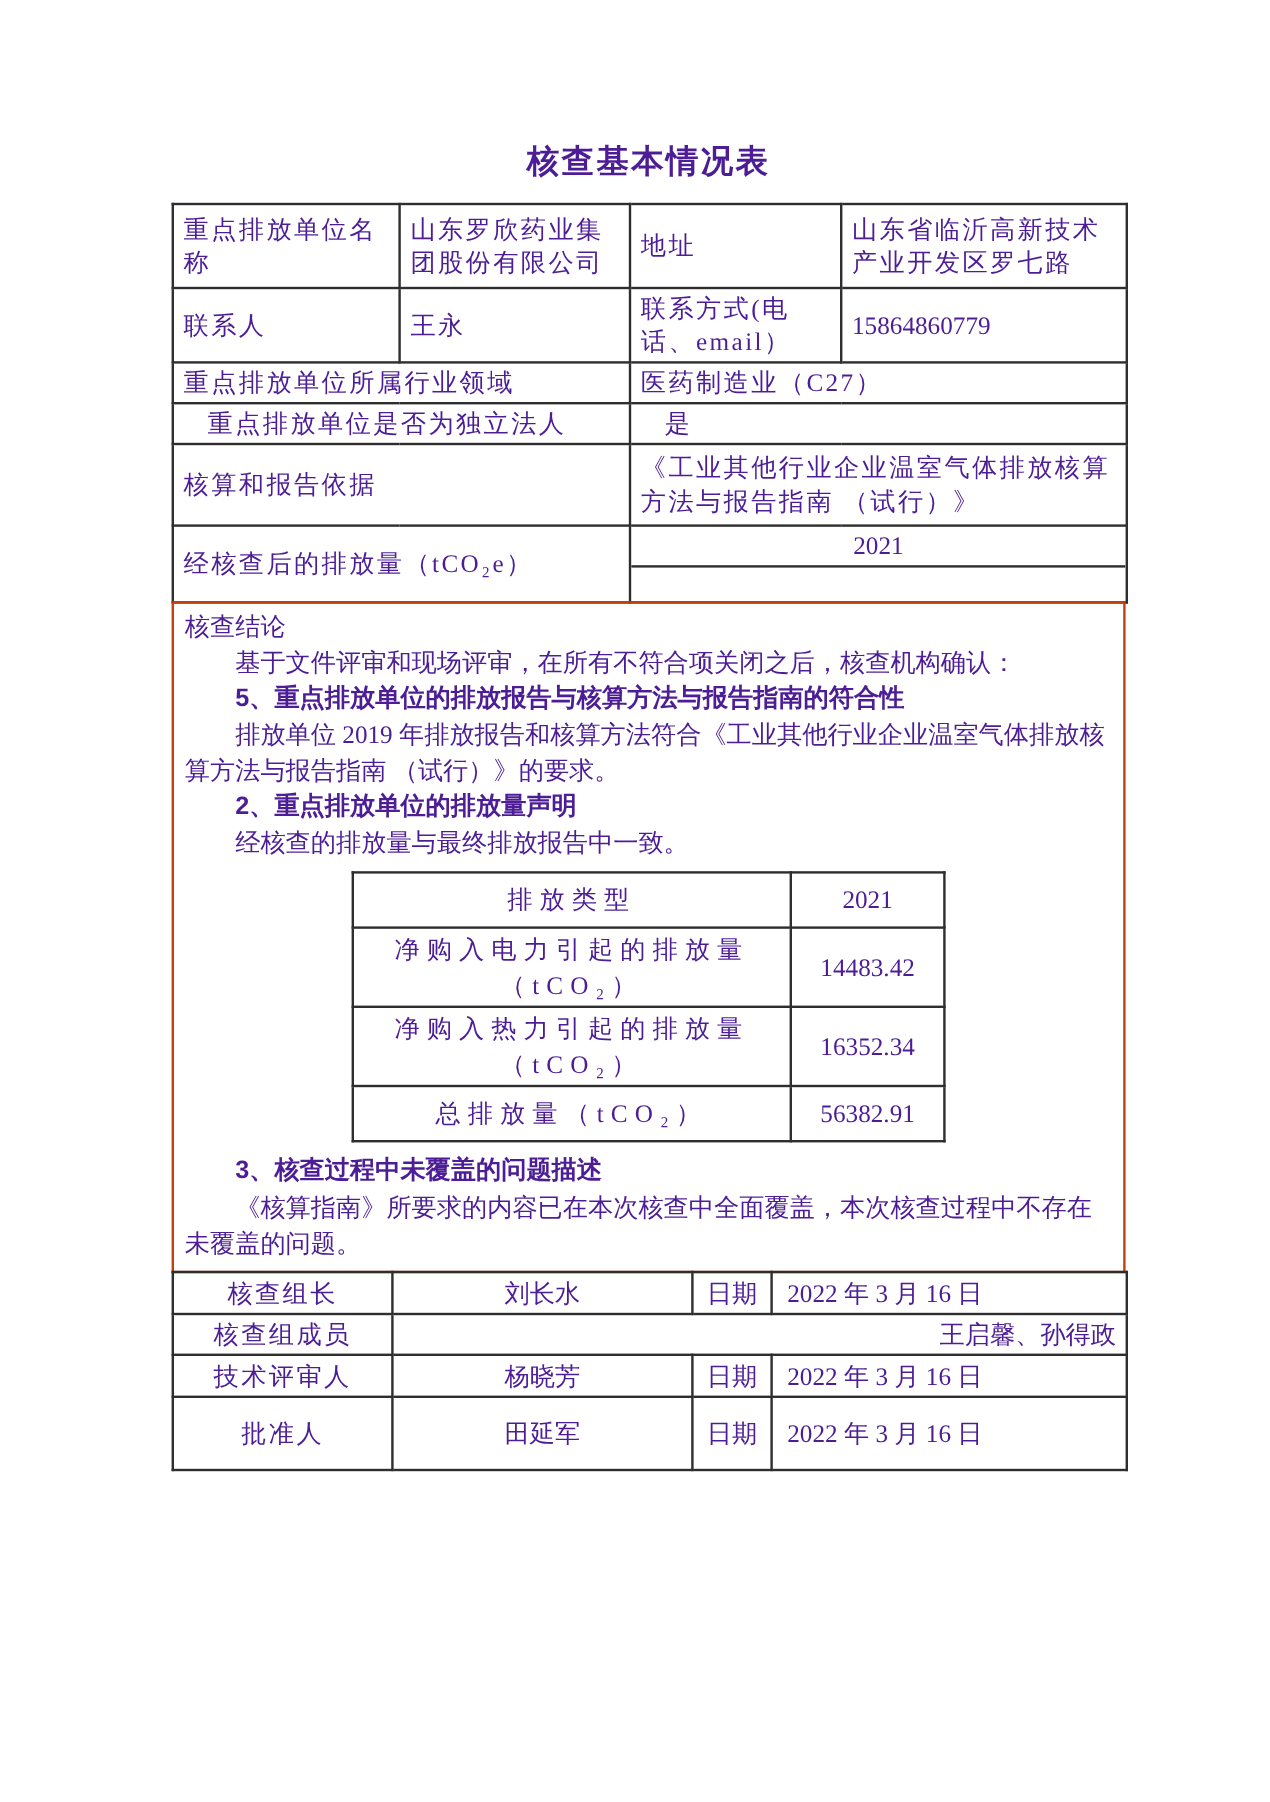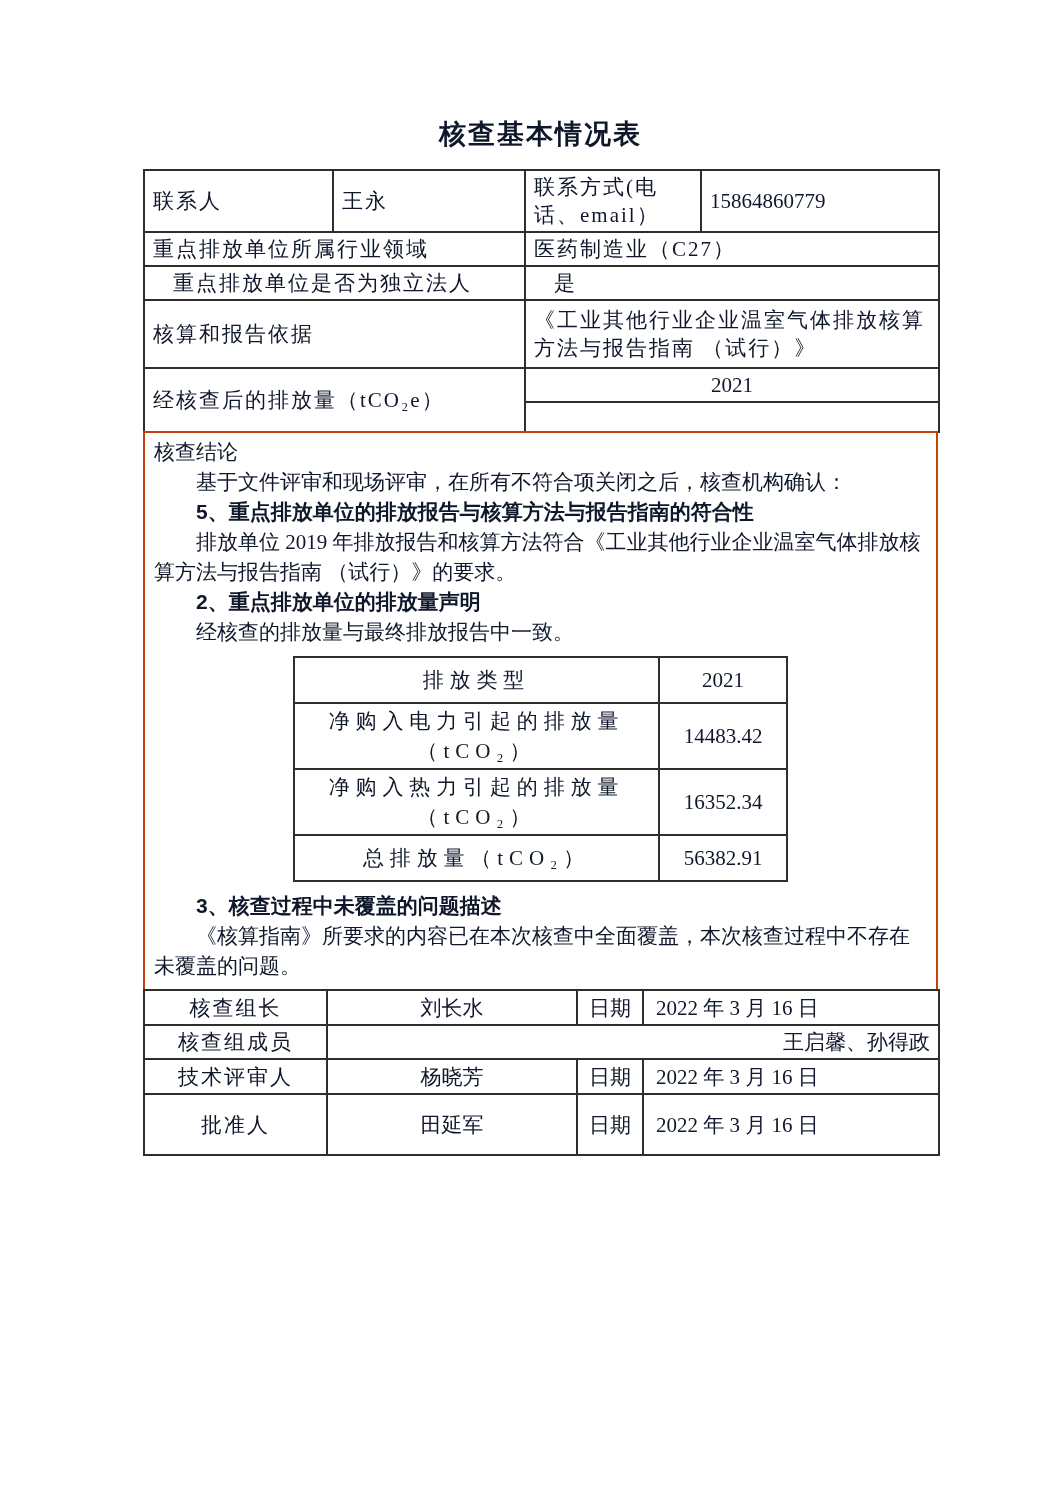--- a/index.html
+++ b/index.html
@@ -1,21 +1,21 @@
 <!DOCTYPE html>
 <html><head>
 <meta charset="utf-8">
 <style>
   html,body { margin:0; padding:0; background:#ffffff; }
   .page {
     position:relative;
     width:1058px; height:1502px;
     background:#ffffff;
     font-family:"Liberation Serif","DejaVu Serif",serif;
-    color:#0f172a;
+    color:#4c1d95;
     overflow:hidden;
   }
   .doc { position:absolute; left:143px; top:116px; width:795px; }
   .title {
     text-align:center;
     font-family:"Liberation Sans","DejaVu Sans",sans-serif;
     font-weight:700;
     font-size:27px;
     letter-spacing:2px;
     margin:0 0 17px 0;
@@ -84,20 +84,26 @@
     <h1 class="title">核查基本情况表</h1>
 
     <table class="t-top">
       <colgroup>
           <col style="width:189px">
           <col style="width:192px">
           <col style="width:176px">
           <col style="width:238px">
         </colgroup>
       <tbody>
+          <tr class="r1">
+        <td class="ls">重点排放单位名称</td>
+        <td class="ls">山东罗欣药业集团股份有限公司</td>
+        <td class="ls">地址</td>
+        <td class="ls">山东省临沂高新技术产业开发区罗七路</td>
+      </tr>
       <tr class="r2">
         <td class="ls">联系人</td>
         <td class="ls">王永</td>
         <td class="ls">联系方式(电话、email）</td>
         <td>15864860779</td>
       </tr>
       <tr class="r3">
         <td colspan="2" class="ls">重点排放单位所属行业领域</td>
         <td colspan="2" class="ls">医药制造业（C27）</td>
       </tr>

